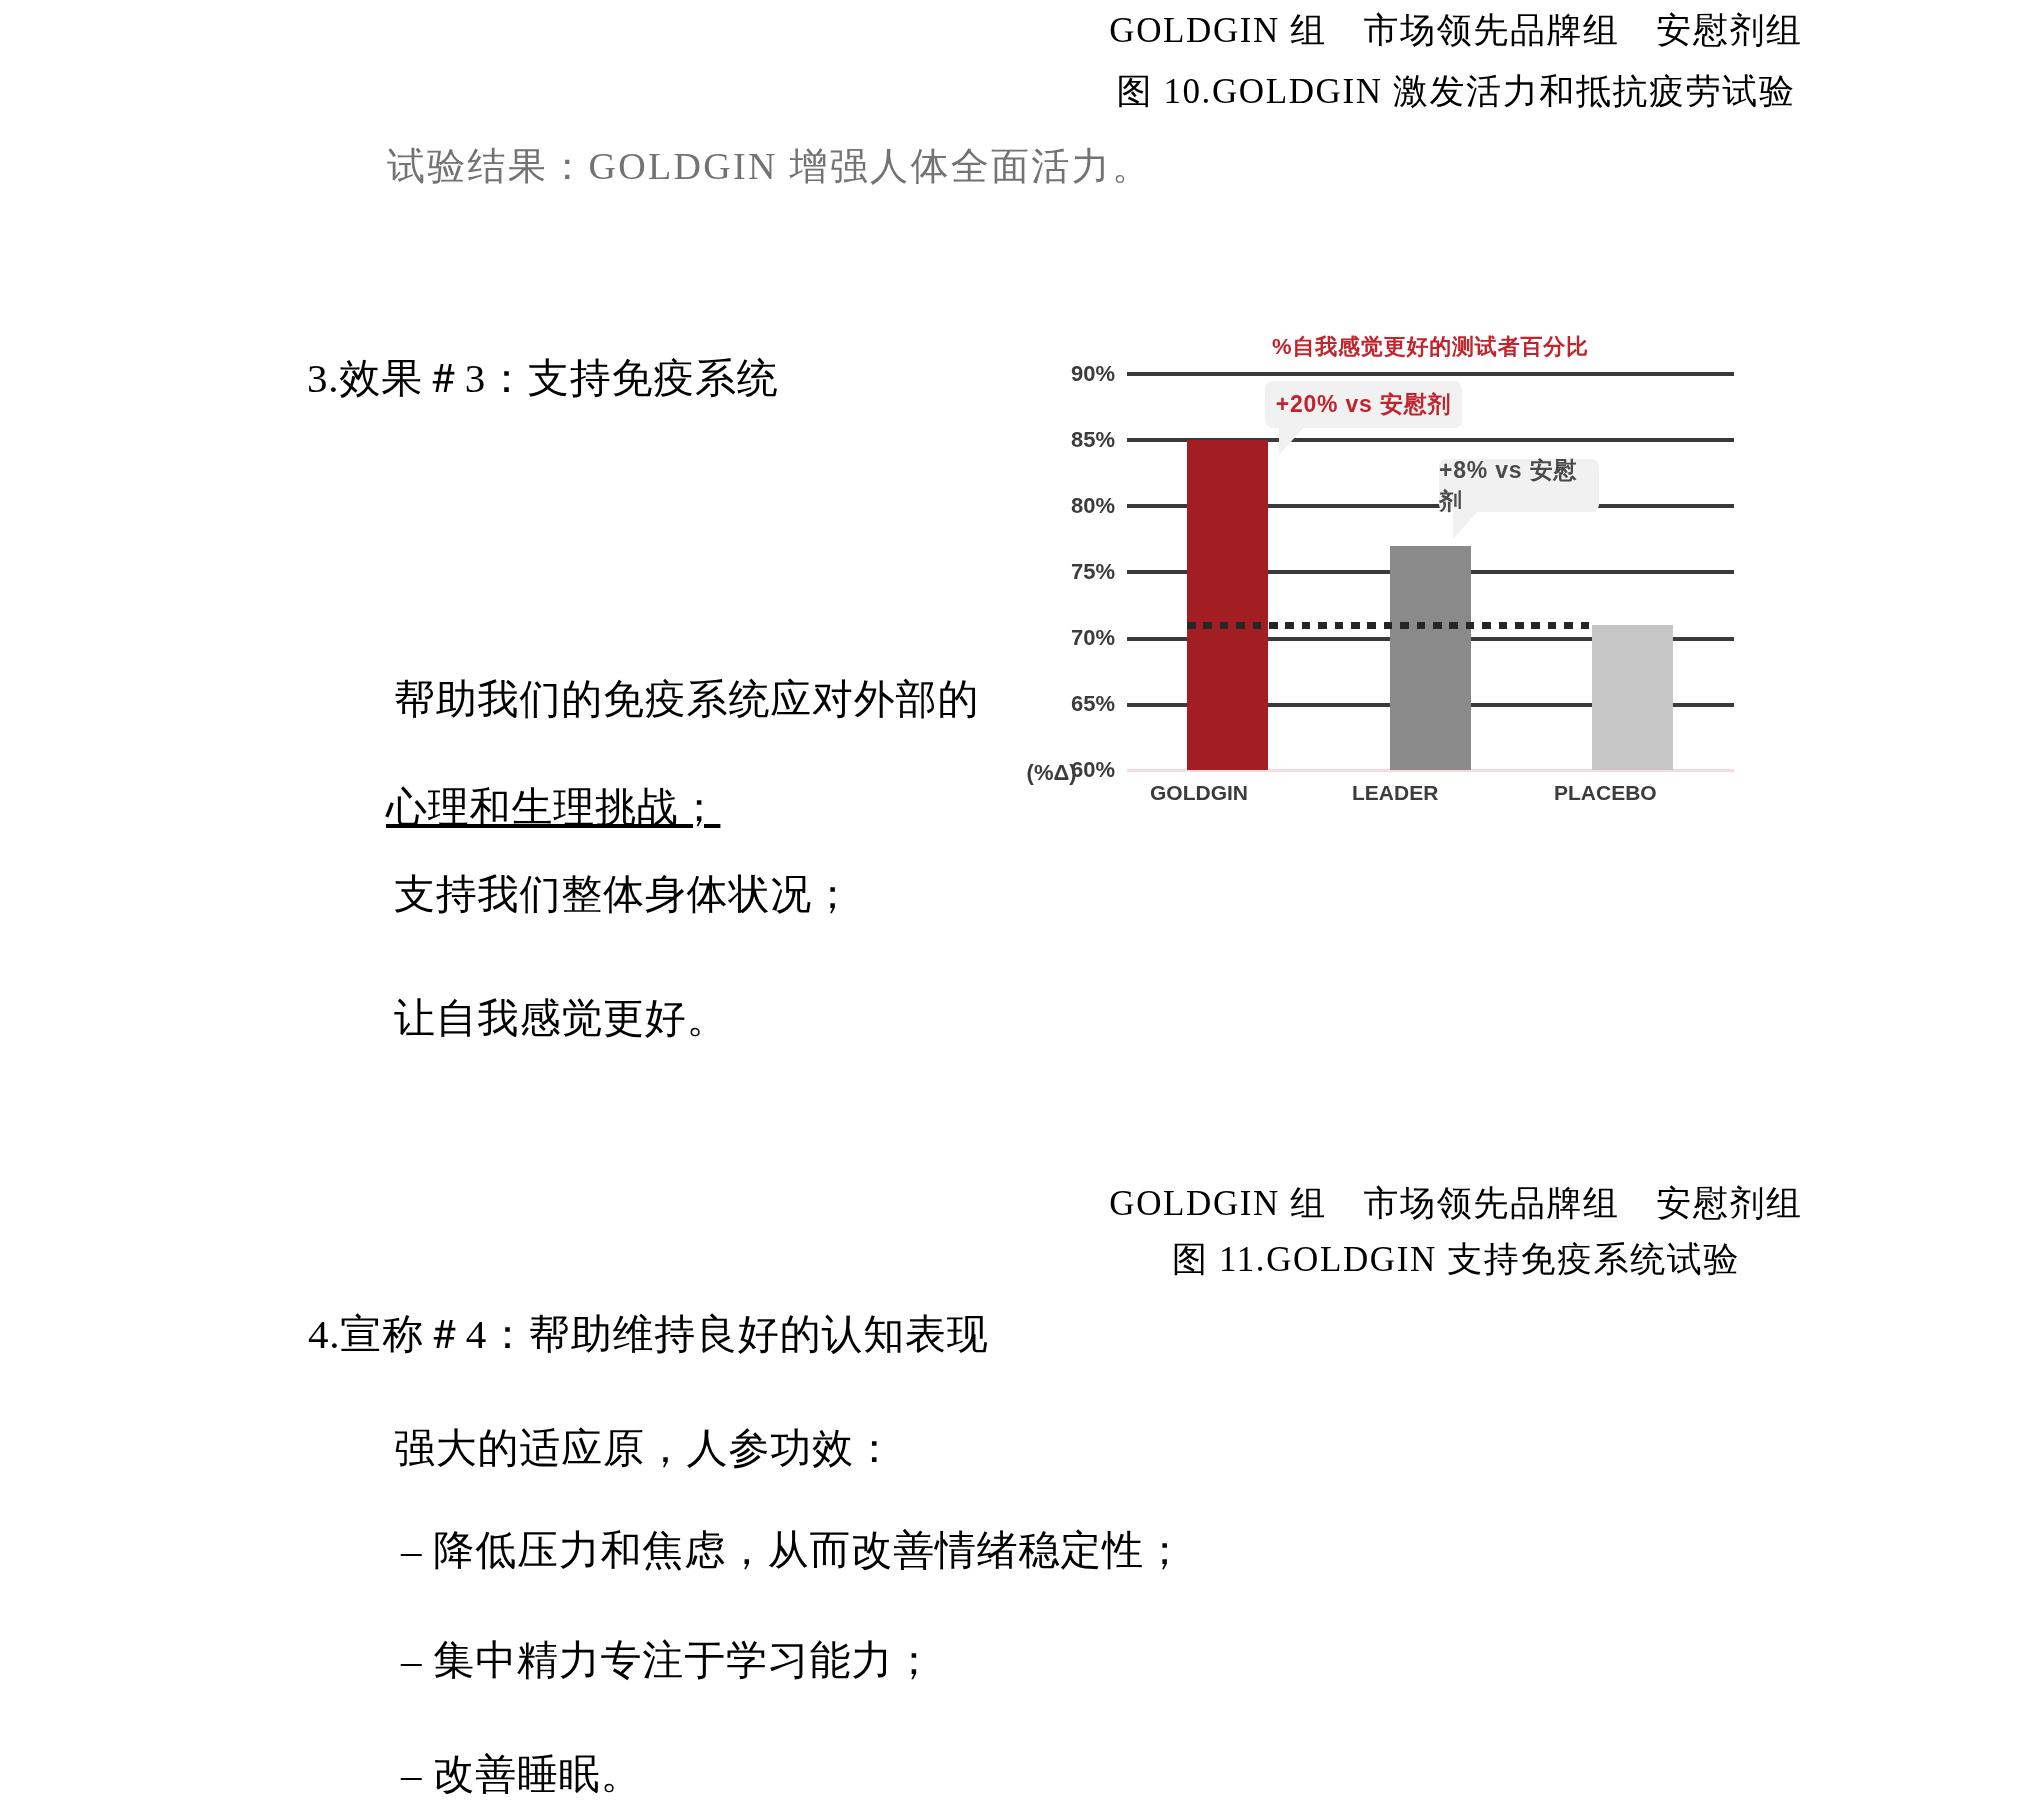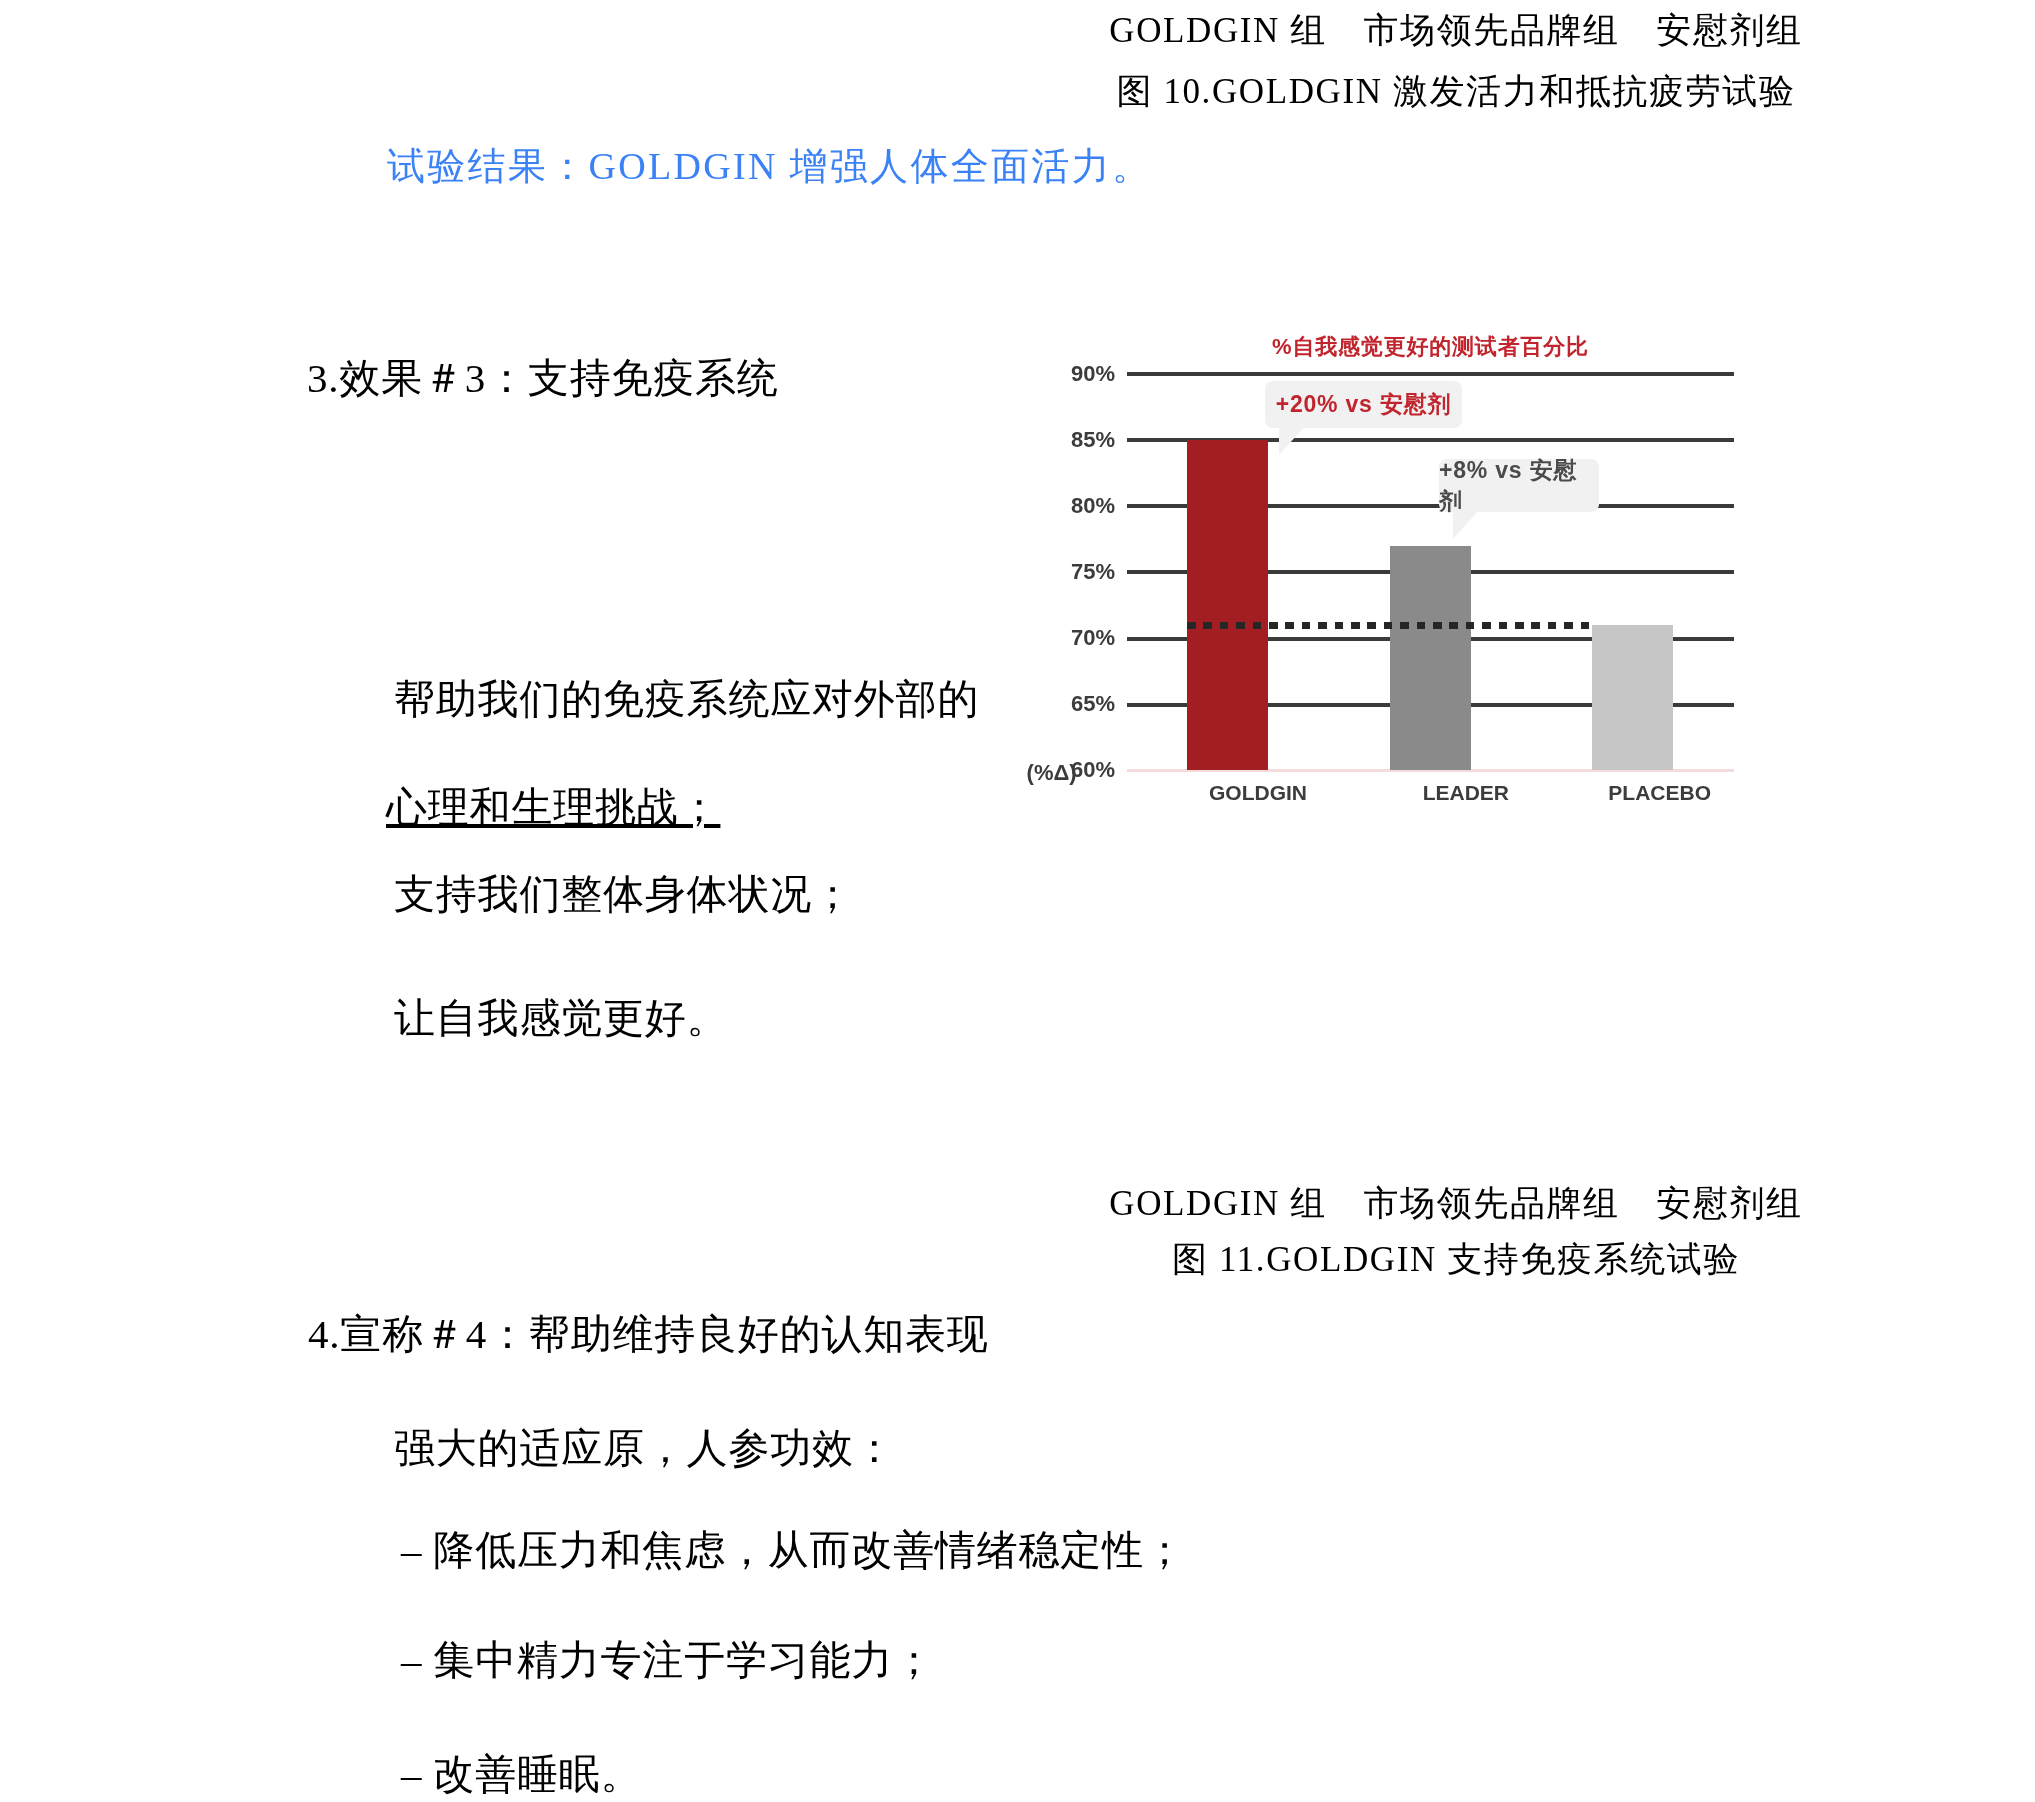--- a/index.html
+++ b/index.html
@@ -4,21 +4,21 @@
 <style>
   html,body{margin:0;padding:0;background:#ffffff;}
   #page{
     position:relative;width:2035px;height:1802px;background:#ffffff;
     font-family:"Liberation Serif","DejaVu Serif",serif;color:#000;overflow:hidden;
   }
   
   .caption{position:absolute;text-align:center;font-size:35px;line-height:61px;letter-spacing:1.6px;color:#000;}
   #caption1{left:1049px;top:0px;width:814px;}
   #caption2{left:1049px;top:1176px;width:814px;line-height:56px;}
-  #claim{position:absolute;left:387px;top:141px;font-size:38px;letter-spacing:2.3px;color:#3b82f6;}
+  #claim{position:absolute;left:387px;top:141px;font-size:38px;letter-spacing:2.3px;color:#737373;}
   .heading{position:absolute;font-size:41px;letter-spacing:0.8px;color:#000;}
   #heading3{left:307px;top:351px;}
   #heading4{left:308px;top:1307px;}
   .body-line{position:absolute;font-size:41px;letter-spacing:0.8px;color:#000;}
   #para1{left:394px;top:672px;}
   #para2{left:386px;top:780px;text-decoration:underline;}
   #para3{left:394px;top:867px;}
   #para4{left:394px;top:991px;}
   #para5{left:394px;top:1421px;}
   #bullet1{left:401px;top:1523px;}
@@ -30,21 +30,21 @@
   #chart-title{position:absolute;left:102px;top:3.1px;width:607px;text-align:center;
          font-size:22px;font-weight:bold;color:#c1242c;letter-spacing:0.8px;}
   #plot{position:absolute;left:102px;top:45px;width:607px;height:396px;}
   .gridline{position:absolute;left:0;width:100%;height:3.9px;background:#3a3a3a;z-index:1;}
   .gridline.baseline{background:#f5dbdb;height:3.1px;z-index:0;}
   .bar{position:absolute;bottom:0;z-index:2;}
   .refline{position:absolute;height:7px;z-index:3;
          background:repeating-linear-gradient(90deg,#262626 0 8.6px,transparent 8.6px 16.4px);}
   .ytick{position:absolute;left:0;width:90px;text-align:right;font-size:22px;font-weight:bold;color:#3c3c3c;}
   #axis-unit{position:absolute;left:1.6px;top:431px;font-size:22px;font-weight:bold;color:#3c3c3c;}
-  .cat-label{position:absolute;top:452px;font-size:21px;font-weight:bold;color:#3c3c3c;text-align:right;}
+  .cat-label{position:absolute;top:452px;font-size:21px;font-weight:bold;color:#3c3c3c;text-align:left;}
   .bubble{position:absolute;background:#f1f1f1;border-radius:7.8px;z-index:5;
          font-weight:bold;font-size:23px;display:flex;align-items:center;justify-content:center;letter-spacing:0.8px;}
   #bubble1{left:240px;top:52px;width:197px;height:47px;}
   #bubble2{left:414px;top:130px;width:160px;height:53px;}
   .tail{position:absolute;left:14px;bottom:-27px;width:0;height:0;
         border-top:30px solid #f1f1f1;border-right:27px solid transparent;}
 </style>
 </head>
 <body>
 

